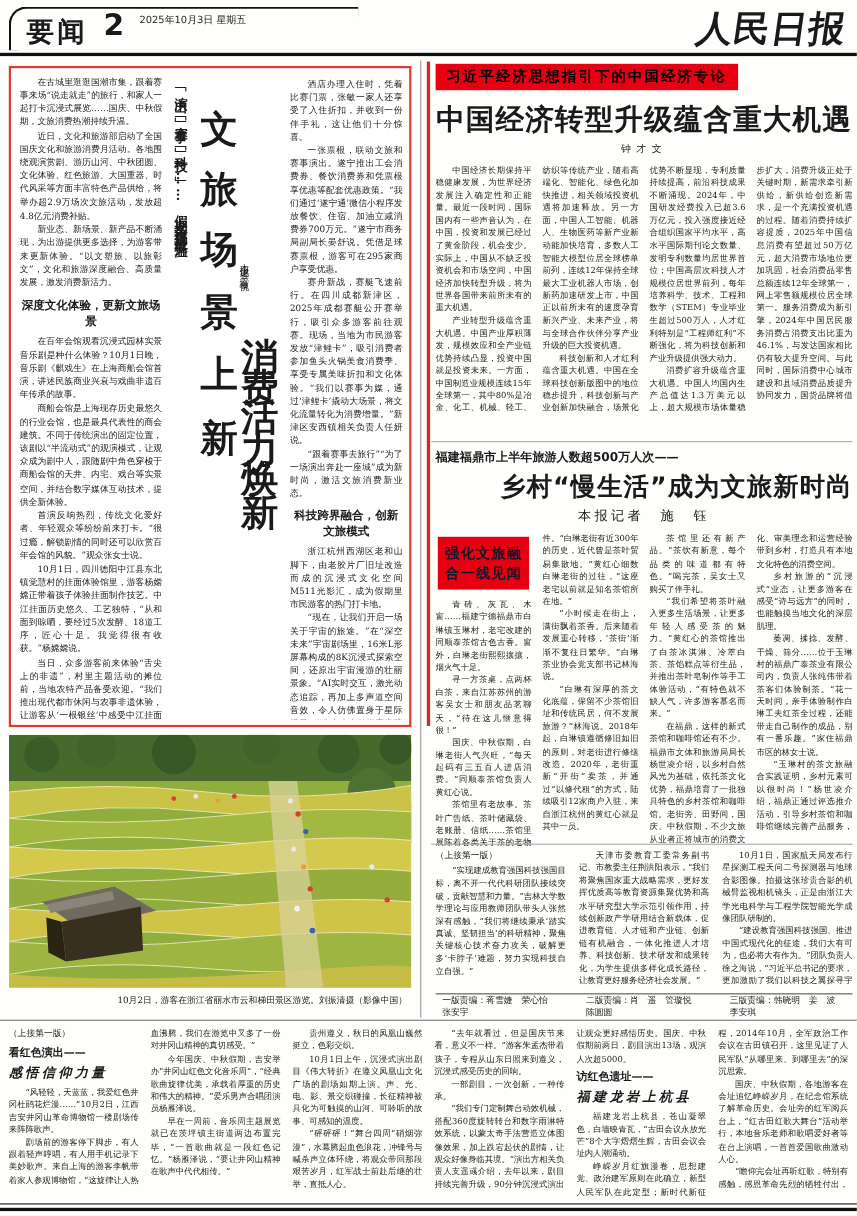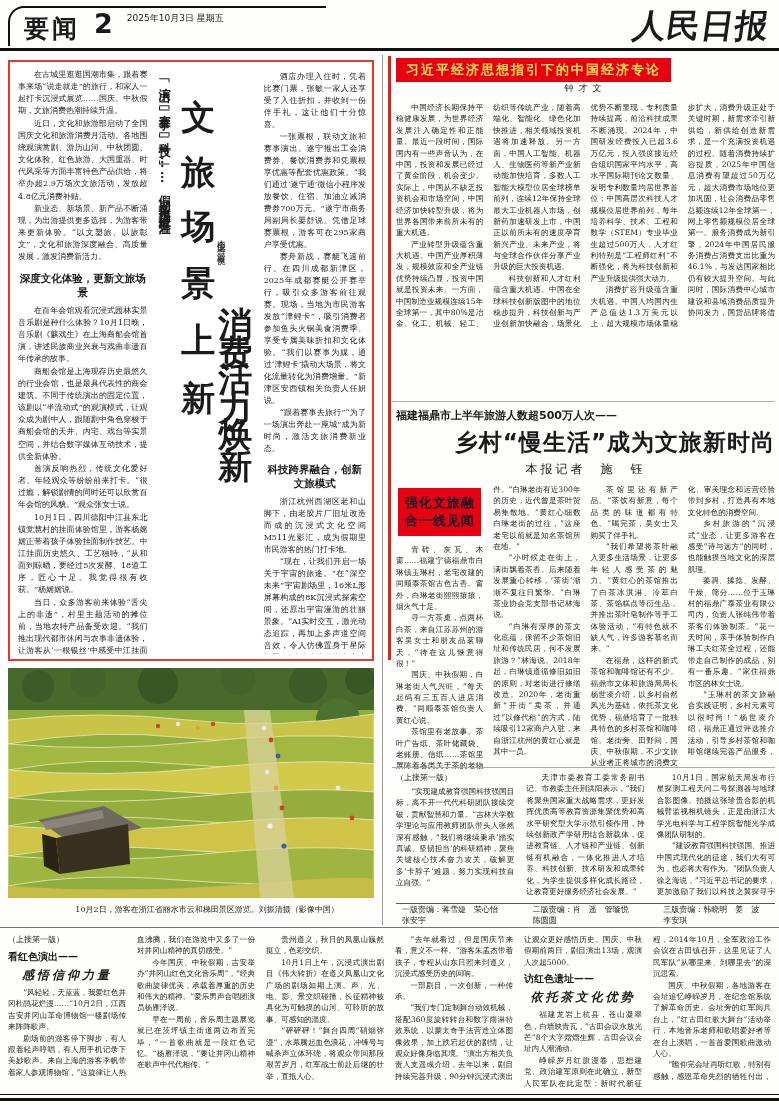--- a/index.html
+++ b/index.html
@@ -31,33 +31,33 @@
   .hl-a{position:absolute;left:2px;top:4px;writing-mode:vertical-rl;line-height:1;
         font:900 34px "DejaVu Sans",sans-serif;letter-spacing:56px;height:585px;overflow:hidden}
   .hl-b{position:absolute;right:2px;top:212px;writing-mode:vertical-rl;line-height:1;
         font:900 34px "DejaVu Sans",sans-serif;letter-spacing:28px;height:375px;overflow:hidden}
   .hl-by{position:absolute;left:42px;top:166px;writing-mode:vertical-rl;font-size:8.5px;
          letter-spacing:2px;height:150px}
   .sh{font:700 10.5px "DejaVu Sans",sans-serif;text-align:center;margin:7px 0 6px;
       line-height:1.35;text-indent:0!important}
   
   .photo{position:absolute;left:8px;top:668px;width:366px;height:230px;overflow:hidden}
-  .cap{position:absolute;left:24px;top:904px;width:366px;font-size:8px;display:flex;
-       justify-content:center}
+  .cap{position:absolute;left:4px;top:904px;width:366px;font-size:8px;display:flex;
+       justify-content:flex-end}
   .cap .credit{font-weight:400}
   
   .vline-gray{position:absolute;left:382px;top:55px;width:1px;height:870px;background:#9a9a9a}
   .vline-red{position:absolute;left:388px;top:56px;width:3px;height:604px;background:#d6281e}
   .hline{position:absolute;left:392px;width:383px;height:1px;background:#aaa}
   .fullline{position:absolute;left:0;top:927px;width:779px;height:1px;background:#777}
   .bline1{position:absolute;left:0;top:1094px;width:779px;height:1px;background:#111}
   .bline2{position:absolute;left:0;top:1098px;width:779px;height:3px;background:#111}
   
   .eco{position:absolute;left:396px;top:58px;width:379px}
-  .eyebrow{display:inline-block;background:#e60012;color:#fde047;
+  .eyebrow{display:inline-block;background:#e60012;color:#000000;
            font:700 13px "DejaVu Sans",sans-serif;padding:3px 10px;letter-spacing:2px}
   .eco-hl{font:900 26px "DejaVu Sans",sans-serif;text-align:center;margin:9px 0 3px;letter-spacing:1px}
   .eco-by{text-align:center;font-size:9px;letter-spacing:5px;margin-bottom:7px}
   .cols{overflow:hidden;font-size:7.6px;line-height:1.5;text-align:justify}
   .cols4{column-count:4;column-gap:10px;height:236px}
   .rural{position:absolute;left:396px;top:408px;width:379px}
   .rural-kick{font:700 11px "DejaVu Sans",sans-serif;margin-bottom:4px}
   .rural-hl{font:900 23px "DejaVu Sans",sans-serif;text-align:right;letter-spacing:1px;margin:4px 0 3px}
   .rural-by{text-align:center;font-size:12px;letter-spacing:3px;margin-bottom:6px}
   .rcols{column-count:4;column-gap:10px;height:288px}
@@ -67,21 +67,21 @@
   .ecols{column-count:3;column-gap:12px;height:126px}
   .cont{font-weight:400;text-indent:0!important;margin-bottom:2px;font-family:"DejaVu Sans",sans-serif;font-size:8px}
   .editors{position:absolute;left:396px;top:903px;width:379px;height:22px;border-top:1px solid #555;
            display:flex;align-items:center;gap:19px;font:8px "DejaVu Sans",sans-serif;padding-left:6px}
   
   .bottom{position:absolute;left:8px;top:934px;width:763px;height:156px}
   .bcols{column-count:6;column-gap:11px;height:156px}
   .plist{display:contents}
   .bsub{margin:4px 0 3px;text-indent:0!important;break-inside:avoid}
   .bsub .pre{display:block;font:700 10px "DejaVu Sans",sans-serif}
-  .bsub .tit{display:block;text-align:center;font:italic 700 12px "DejaVu Serif",serif;
+  .bsub .tit{display:block;text-align:left;font:italic 700 12px "DejaVu Serif",serif;
              letter-spacing:3px;margin-top:3px}
 </style>
 </head>
 <body>
 
 <div class="page">
 
   <div class="hdr">
     <div class="bracket">
       <span class="sec">要闻</span>
@@ -158,20 +158,21 @@
   <div class="cap">
     <span>10月2日，游客在浙江省丽水市云和梯田景区游览。</span>
     <span class="credit">刘振清摄（影像中国）</span>
   </div>
 
   <div class="vline-gray"></div>
   <div class="vline-red"></div>
 
   <div class="eco">
     <span class="eyebrow">习近平经济思想指引下的中国经济专论</span>
+    <div class="eco-hl">中国经济转型升级蕴含重大机遇</div>
     <div class="eco-by">钟才文</div>
     <div class="cols cols4">
       <div class="plist"><p>中国经济长期保持平稳健康发展，为世界经济发展注入确定性和正能量。最近一段时间，国际国内有一些声音认为，在中国，投资和发展已经过了黄金阶段，机会变少。实际上，中国从不缺乏投资机会和市场空间，中国经济加快转型升级，将为世界各国带来前所未有的重大机遇。</p><p>产业转型升级蕴含重大机遇。中国产业厚积薄发，规模效应和全产业链优势持续凸显，投资中国就是投资未来。一方面，中国制造业规模连续15年全球第一，其中80%是冶金、化工、机械、轻工、纺织等传统产业，随着高端化、智能化、绿色化加快推进，相关领域投资机遇将加速释放。另一方面，中国人工智能、机器人、生物医药等新产业新动能加快培育，多数人工智能大模型位居全球榜单前列，连续12年保持全球最大工业机器人市场，创新药加速研发上市，中国正以前所未有的速度孕育新兴产业、未来产业，将与全球合作伙伴分享产业升级的巨大投资机遇。</p><p>科技创新和人才红利蕴含重大机遇。中国在全球科技创新版图中的地位稳步提升，科技创新与产业创新加快融合，场景化优势不断显现，专利质量持续提高，前沿科技成果不断涌现。2024年，中国研发经费投入已超3.6万亿元，投入强度接近经合组织国家平均水平，高水平国际期刊论文数量、发明专利数量均居世界首位；中国高层次科技人才规模位居世界前列，每年培养科学、技术、工程和数学（STEM）专业毕业生超过500万人，人才红利特别是“工程师红利”不断强化，将为科技创新和产业升级提供强大动力。</p><p>消费扩容升级蕴含重大机遇。中国人均国内生产总值达1.3万美元以上，超大规模市场体量稳步扩大，消费升级正处于关键时期，新需求牵引新供给，新供给创造新需求，是一个充满投资机遇的过程。随着消费持续扩容提质，2025年中国信息消费有望超过50万亿元，超大消费市场地位更加巩固，社会消费品零售总额连续12年全球第一，网上零售额规模位居全球第一。服务消费成为新引擎，2024年中国居民服务消费占消费支出比重为46.1%，与发达国家相比仍有较大提升空间。与此同时，国际消费中心城市建设和县域消费品质提升协同发力，国货品牌将借势发展，走向全国乃至世界。</p></div>
     </div>
   </div>
 
   <div class="hline" style="top:401px"></div>
 
   <div class="rural">
     <div class="rural-kick">福建福鼎市上半年旅游人数超500万人次——</div>
@@ -204,21 +205,21 @@
   <div class="bottom">
     <div class="cols bcols">
       <p class="cont">（上接第一版）</p>
       <div class="bsub">
         <span class="pre">看红色演出——</span>
         <span class="tit">感悟信仰力量</span>
       </div>
       <div class="plist"><p>“风轻轻，天蓝蓝，我爱红色井冈杜鹃花烂漫……”10月2日，江西吉安井冈山革命博物馆一楼剧场传来阵阵歌声。</p><p>剧场前的游客停下脚步，有人跟着轻声哼唱，有人用手机记录下美妙歌声。来自上海的游客李帆带着家人参观博物馆，“这旋律让人热血沸腾，我们在游览中又多了一份对井冈山精神的真切感受。”</p><p>今年国庆、中秋假期，吉安举办“井冈山红色文化音乐周”，“经典歌曲旋律优美，承载着厚重的历史和伟大的精神。”爱乐男声合唱团演员杨雁泽说。</p><p>早在一周前，音乐周主题展览就已在茨坪镇主街道两边布置完毕，“一首歌曲就是一段红色记忆。”杨雁泽说，“要让井冈山精神在歌声中代代相传。”</p><p>贵州遵义，秋日的凤凰山巍然挺立，色彩交织。</p><p>10月1日上午，沉浸式演出剧目《伟大转折》在遵义凤凰山文化广场的剧场如期上演。声、光、电、影、景交织碰撞，长征精神被具化为可触摸的山河、可聆听的故事、可感知的温度。</p><p>“砰砰砰！”舞台四周“硝烟弥漫”，水幕腾起血色浪花，冲锋号与喊杀声立体环绕，将观众带回那段艰苦岁月，红军战士前赴后继的壮举，直抵人心。</p><p>“去年就看过，但是国庆节来看，意义不一样。”游客朱孟杰带着孩子，专程从山东日照来到遵义，沉浸式感受历史的回响。</p><p>一部剧目，一次创新，一种传承。</p><p>“我们专门定制舞台动效机械，搭配360度旋转转台和数字雨淋特效系统，以蒙太奇手法营造立体图像效果，加上跌宕起伏的剧情，让观众好像身临其境。”演出方相关负责人支遥彧介绍，去年以来，剧目持续完善升级，90分钟沉浸式演出让观众更好感悟历史。国庆、中秋假期前两日，剧目演出13场，观演人次超5000。</p></div>
       <div class="bsub">
         <span class="pre">访红色遗址——</span>
-        <span class="tit">依托茶文化优势</span>
+        <span class="tit">福建龙岩上杭县</span>
       </div>
       <div class="plist"><p>福建龙岩上杭县，苍山凝翠色，白墙映青瓦，“古田会议永放光芒”8个大字熠熠生辉，古田会议会址内人潮涌动。</p><p>峥嵘岁月红旗漫卷，思想建党、政治建军原则在此确立，新型人民军队在此定型；新时代新征程，2014年10月，全军政治工作会议在古田镇召开，这里见证了人民军队“从哪里来、到哪里去”的深沉思索。</p><p>国庆、中秋假期，各地游客在会址追忆峥嵘岁月，在纪念馆系统了解革命历史。会址旁的红军阅兵台上，“红古田红歌大舞台”活动举行，本地音乐老师和歌唱爱好者等在台上演唱，一首首爱国歌曲激动人心。</p><p>“瞻仰完会址再听红歌，特别有感触，感恩革命先烈的牺牲付出，也更珍惜当下的美好生活。”游客李光翰在“红古田红歌大舞台”前久久驻足。</p></div>
       
     </div>
   </div>
 
   <div class="bline1"></div>
   <div class="bline2"></div>
 
 </div>

